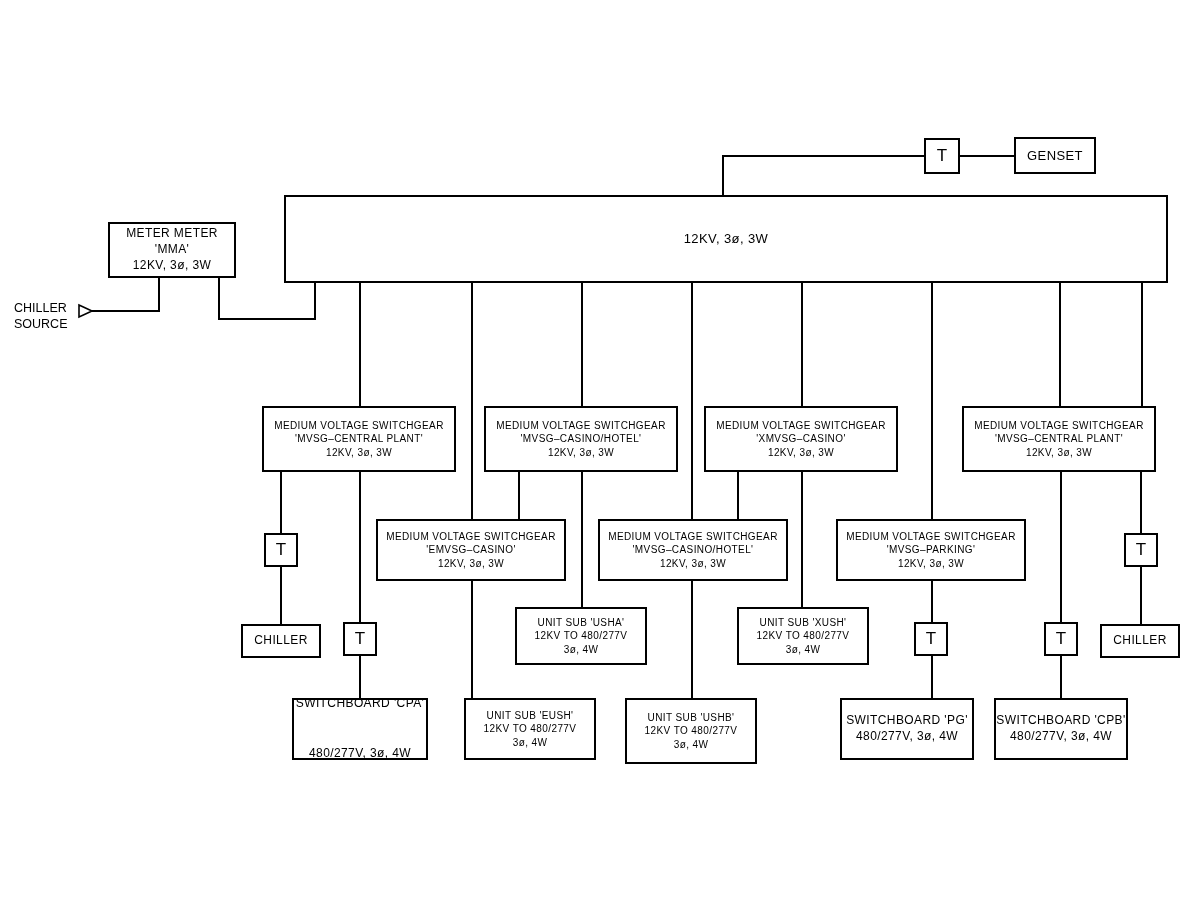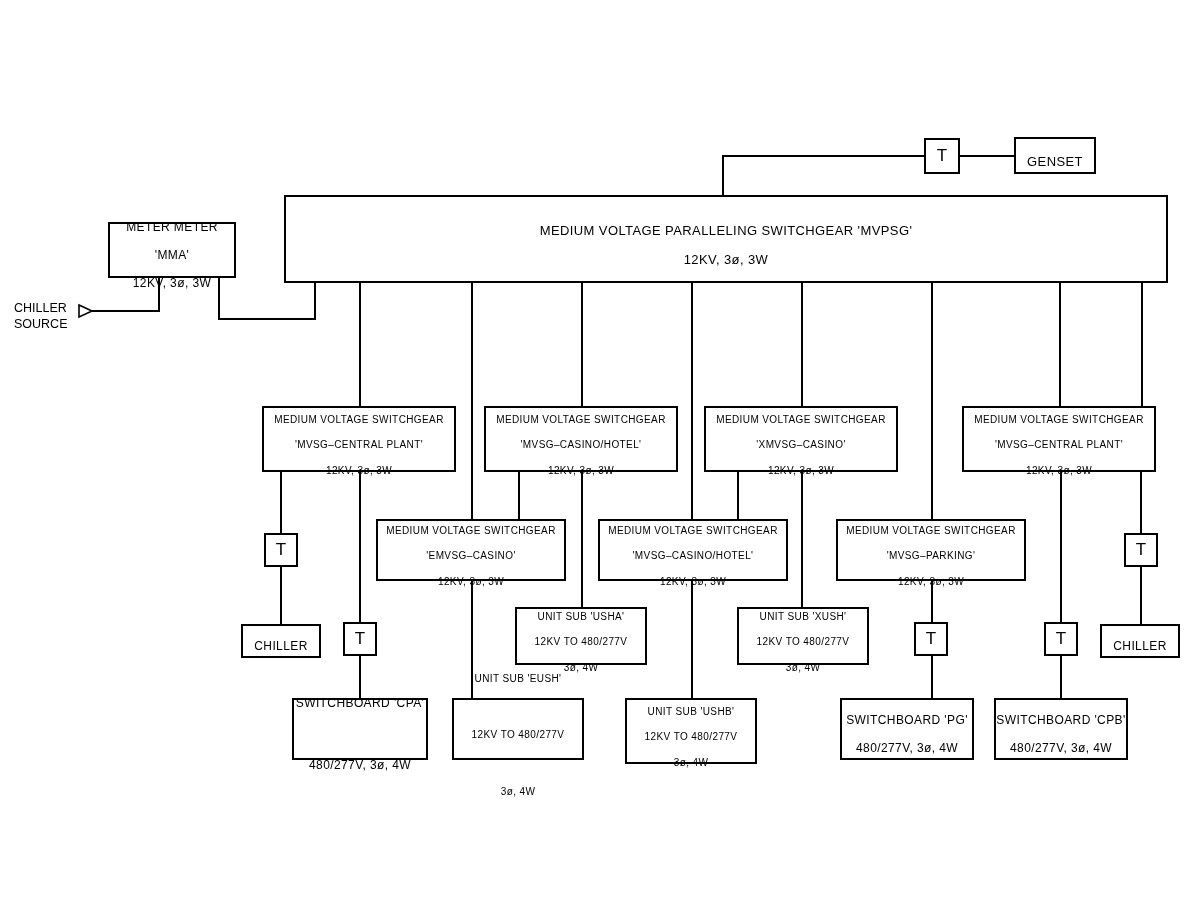--- a/index.html
+++ b/index.html
@@ -27,21 +27,20 @@
     justify-content: center;
     text-align: center;
     color: #000000;
     z-index: 3;
     letter-spacing: 0.4px;
   }
   .box .ln {
     display: block;
     white-space: nowrap;
     line-height: 1.32;
-    margin-top: 12px;
   }
   .b-sm { font-size: 10px; }
   .b-md { font-size: 12px; }
   .b-lg { font-size: 13px; }
 
   
   .xfmr {
     position: absolute;
     box-sizing: border-box;
     border: 2px solid #000000;
@@ -114,21 +113,20 @@
   <div class="xfmr" style="left:924px; top:138px; width:36px; height:36px;">
     <span>T</span>
   </div>
 
   <div class="w wh" style="left:958px; top:155px; width:58px;"></div>
 
   <div class="w wh" style="left:722px; top:155px; width:204px;"></div>
   <div class="w wv" style="left:722px; top:155px; height:42px;"></div>
 
   <div class="box b-lg" style="left:284px; top:195px; width:884px; height:88px;">
-    <span class="ln">MEDIUM VOLTAGE PARALLELING SWITCHGEAR 'MVPSG'</span>
     <span class="ln">12KV, 3ø, 3W</span>
   </div>
 
   <div class="w wv" style="left:359px; top:283px; height:124px;"></div>
   <div class="w wv" style="left:471px; top:283px; height:237px;"></div>
   <div class="w wv" style="left:581px; top:283px; height:124px;"></div>
   <div class="w wv" style="left:691px; top:283px; height:237px;"></div>
   <div class="w wv" style="left:801px; top:283px; height:124px;"></div>
   <div class="w wv" style="left:931px; top:283px; height:237px;"></div>
   <div class="w wv" style="left:1059px; top:283px; height:124px;"></div>
@@ -186,21 +184,21 @@
     <span class="ln">UNIT SUB 'XUSH'</span>
     <span class="ln">12KV TO 480/277V</span>
     <span class="ln">3ø, 4W</span>
   </div>
 
   <div class="box b-md" style="left:292px; top:698px; width:136px; height:62px;gap:34px;">
     <span class="ln">SWITCHBOARD 'CPA'</span>
     <span class="ln">480/277V, 3ø, 4W</span>
   </div>
 
-  <div class="box b-sm" style="left:452px; top:698px; width:132px; height:62px;gap:31px;">
+  <div class="box b-sm" style="left:464px; top:698px; width:132px; height:62px;">
     <span class="ln">UNIT SUB 'EUSH'</span>
     <span class="ln">12KV TO 480/277V</span>
     <span class="ln">3ø, 4W</span>
   </div>
 
   <div class="box b-sm" style="left:625px; top:698px; width:132px; height:66px;">
     <span class="ln">UNIT SUB 'USHB'</span>
     <span class="ln">12KV TO 480/277V</span>
     <span class="ln">3ø, 4W</span>
   </div>

